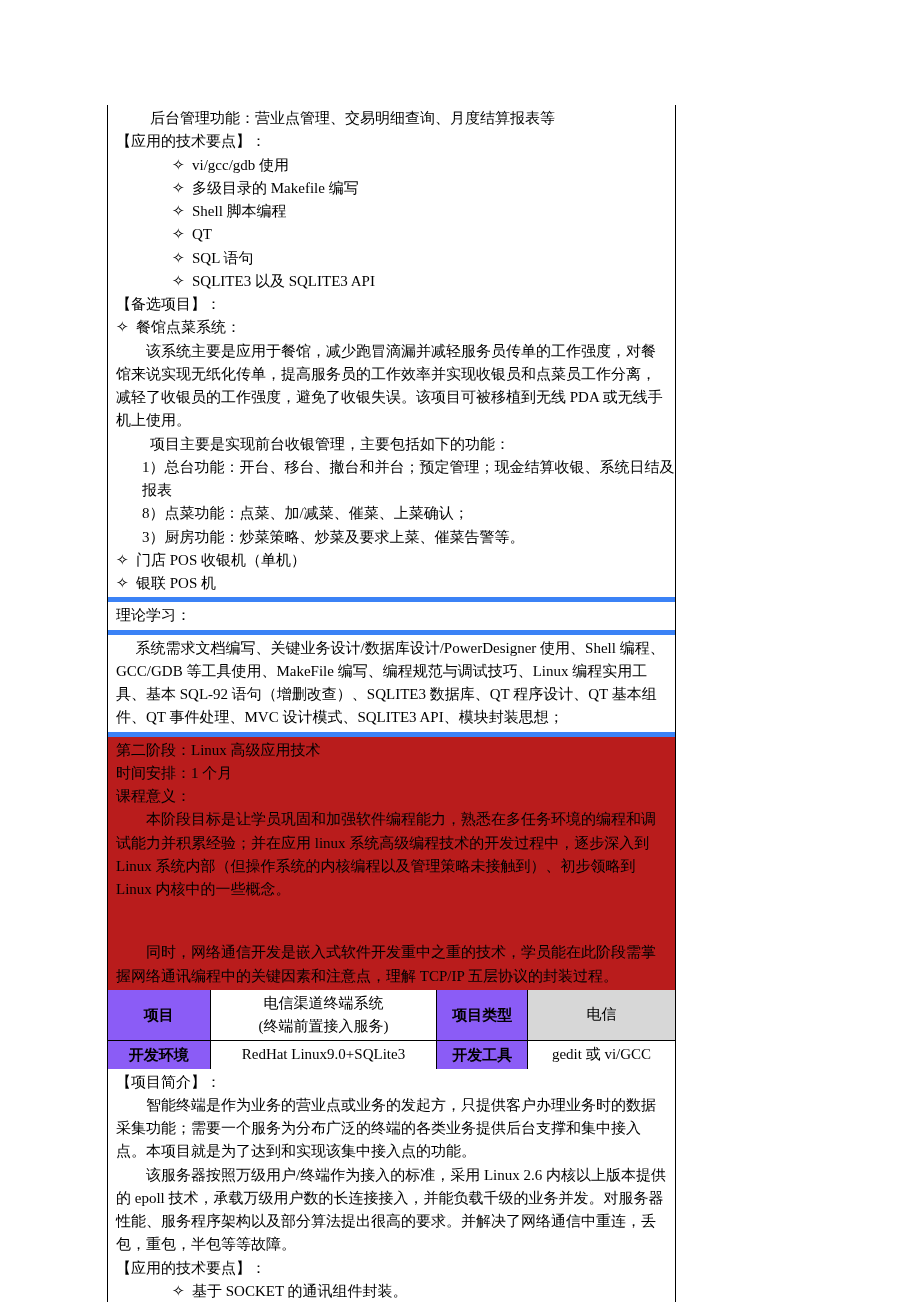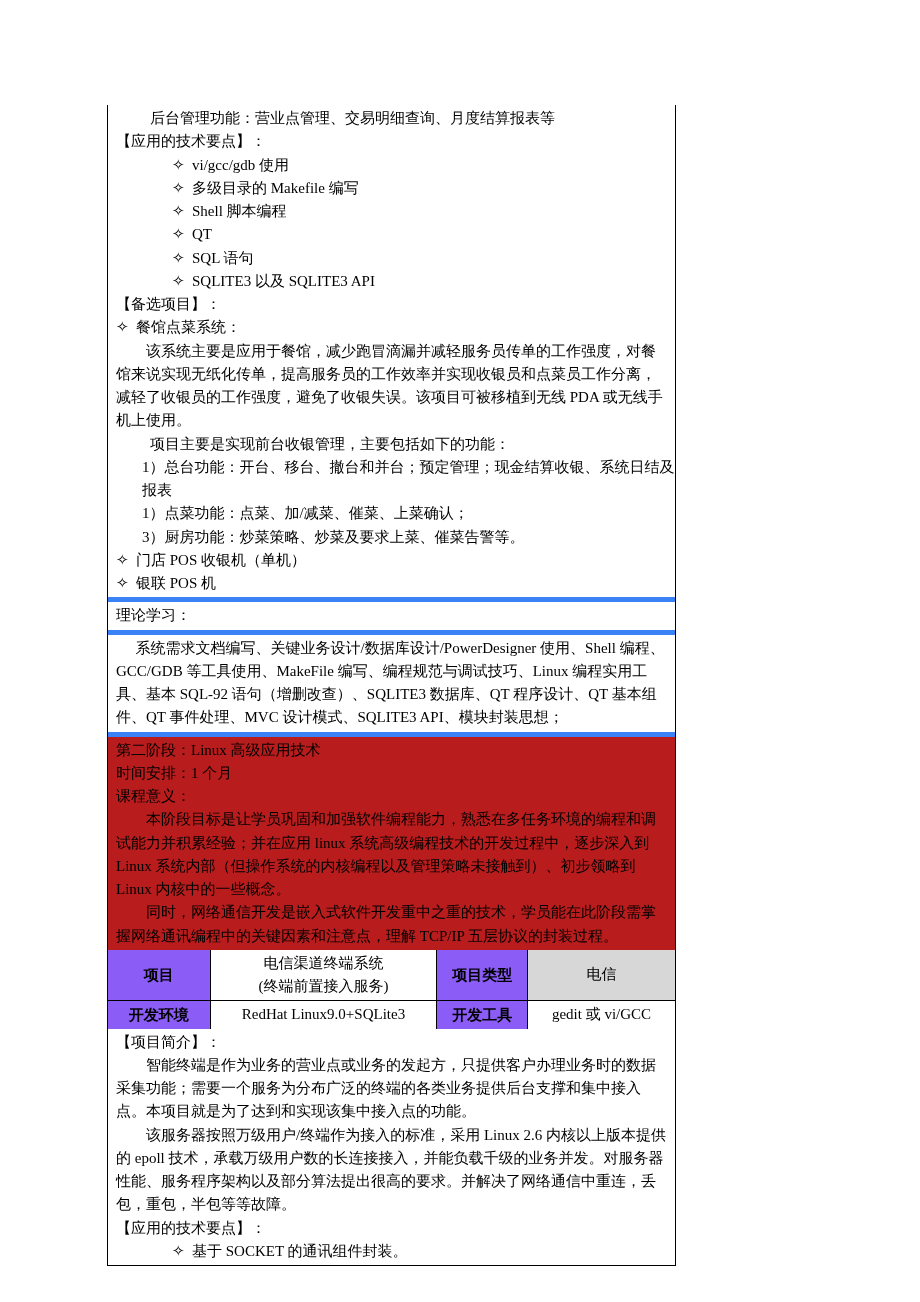--- a/index.html
+++ b/index.html
@@ -91,21 +91,21 @@
 
       <div class="flush">【备选项目】：</div>
 
       <div class="flush bullet-row">
         <span class="b">✧</span>
         <span>餐馆点菜系统：</span>
       </div>
       <div class="plain" style="text-indent:2em;">该系统主要是应用于餐馆，减少跑冒滴漏并减轻服务员传单的工作强度，对餐馆来说实现无纸化传单，提高服务员的工作效率并实现收银员和点菜员工作分离，减轻了收银员的工作强度，避免了收银失误。该项目可被移植到无线 PDA 或无线手机上使用。</div>
       <div class="indent1">项目主要是实现前台收银管理，主要包括如下的功能：</div>
       <div class="indent1" style="padding-left:34px;">1）总台功能：开台、移台、撤台和并台；预定管理；现金结算收银、系统日结及报表</div>
-      <div class="indent1" style="padding-left:34px;">1）点菜功能：点菜、加/减菜、催菜、上菜确认；</div>
+      <div class="indent1" style="padding-left:34px;">8）点菜功能：点菜、加/减菜、催菜、上菜确认；</div>
       <div class="indent1" style="padding-left:34px;">3）厨房功能：炒菜策略、炒菜及要求上菜、催菜告警等。</div>
 
       <div class="flush bullet-row">
         <span class="b">✧</span>
         <span>门店 POS 收银机（单机）</span>
       </div>
       <div class="flush bullet-row">
         <span class="b">✧</span>
         <span>银联 POS 机</span>
       </div>
@@ -117,21 +117,21 @@
 
     <div class="sep block">
       <div class="plain" style="text-indent:1.3em;">系统需求文档编写、关键业务设计/数据库设计/PowerDesigner 使用、Shell 编程、GCC/GDB 等工具使用、MakeFile 编写、编程规范与调试技巧、Linux 编程实用工具、基本 SQL-92 语句（增删改查）、SQLITE3 数据库、QT 程序设计、QT 基本组件、QT 事件处理、MVC 设计模式、SQLITE3 API、模块封装思想；</div>
     </div>
 
     <div class="sep block hl">
       <div class="flush">第二阶段：Linux 高级应用技术</div>
       <div class="flush">时间安排：1 个月</div>
       <div class="flush">课程意义：</div>
       <div class="plain" style="text-indent:2em;">本阶段目标是让学员巩固和加强软件编程能力，熟悉在多任务环境的编程和调试能力并积累经验；并在应用 linux 系统高级编程技术的开发过程中，逐步深入到 Linux 系统内部（但操作系统的内核编程以及管理策略未接触到）、初步领略到 Linux 内核中的一些概念。</div>
-      <div class="plain" style="text-indent:2em;">同时，网络通信开发是嵌入式软件开发重中之重的技术，学员能在此阶段需掌握网络通讯编程中的关键因素和注意点，理解 TCP/IP 五层协议的封装过程。</div>
+      <div class="plain" style="text-indent:2em;margin-top:40px;">同时，网络通信开发是嵌入式软件开发重中之重的技术，学员能在此阶段需掌握网络通讯编程中的关键因素和注意点，理解 TCP/IP 五层协议的封装过程。</div>
     </div>
 
     <table class="tbl">
       <colgroup>
         <col style="width:18%">
         <col style="width:40%">
         <col style="width:16%">
         <col style="width:26%">
       </colgroup>
       <tbody>

